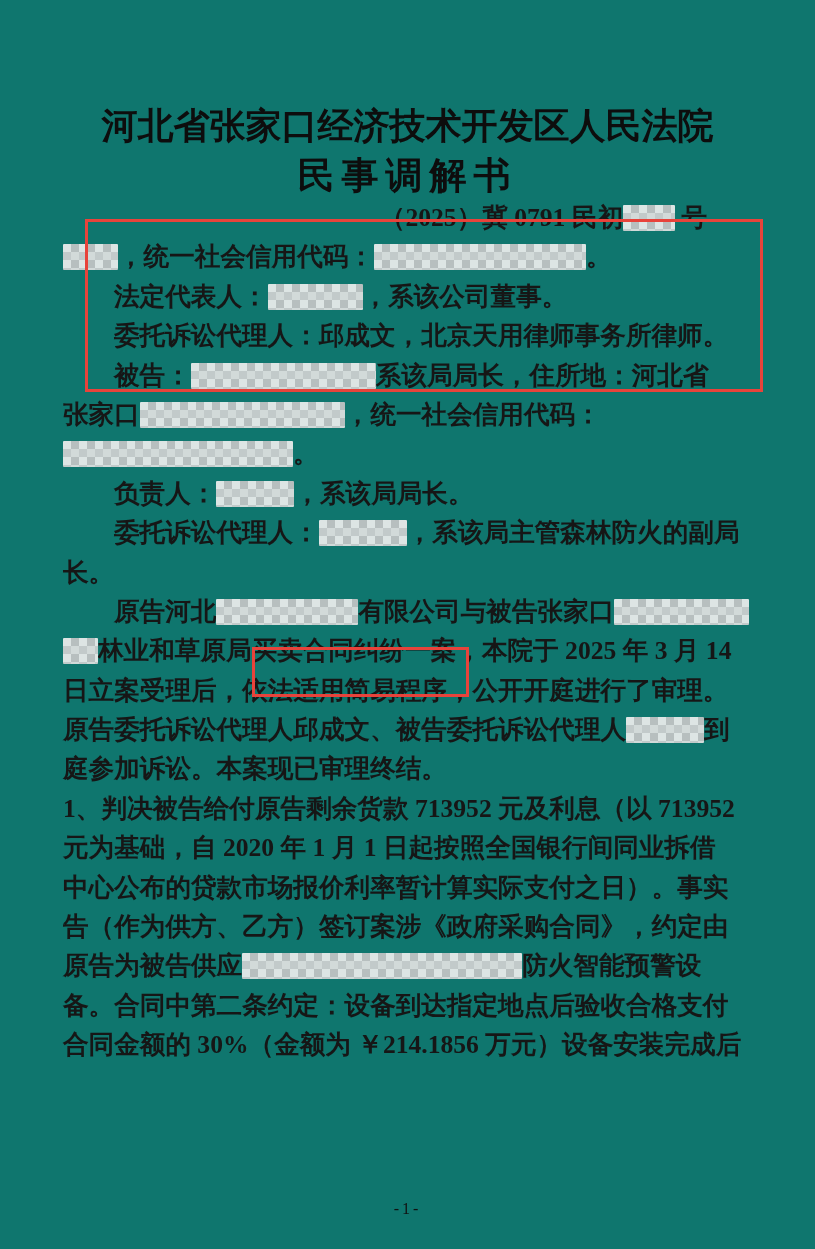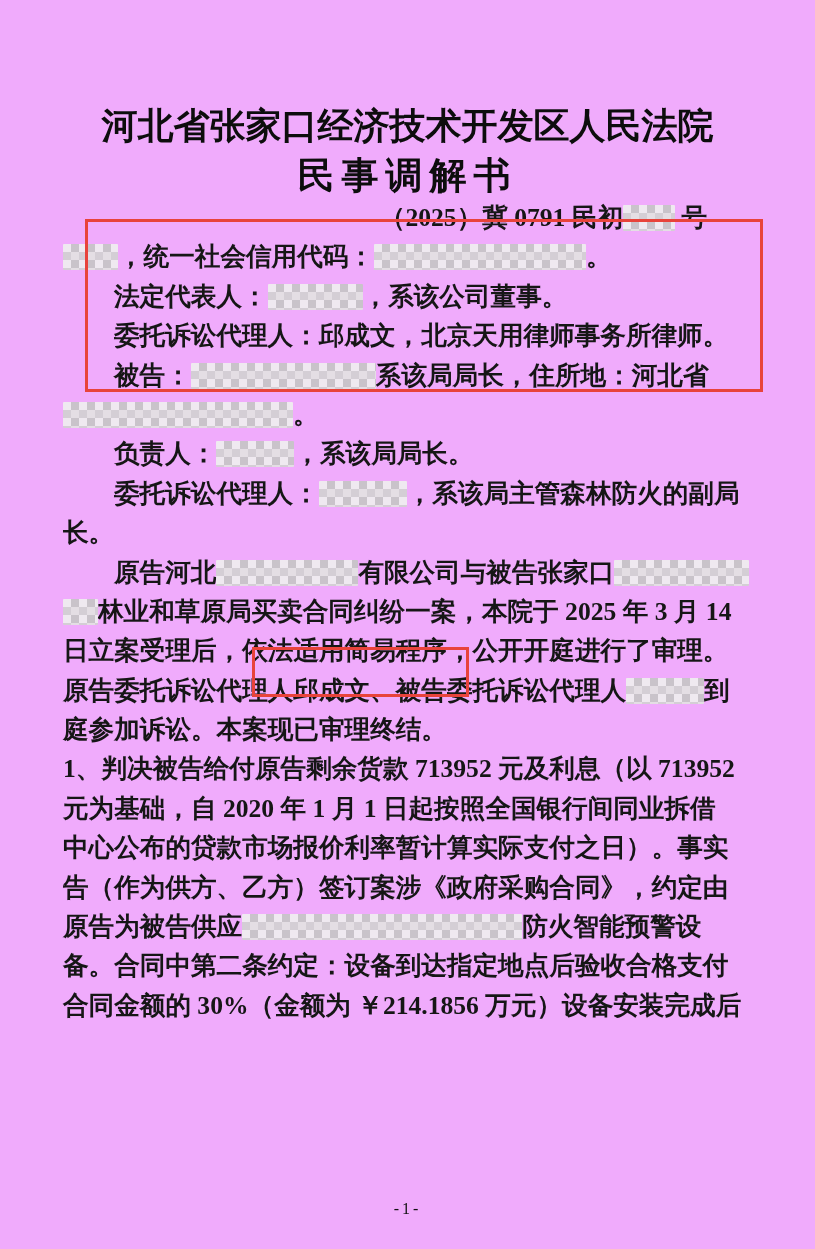--- a/index.html
+++ b/index.html
@@ -1,19 +1,19 @@
 <!DOCTYPE html>
 <html><head>
 <meta charset="utf-8">
 <style>
   html,body{margin:0;padding:0;background:#ffffff;}
   .page{
     position:relative;
     width:815px;height:1249px;
-    background:#f0abfc;
+    background:#0f766e;
     overflow:hidden;
     font-family:"Liberation Serif", serif;
     color:#151515;
   }
   .title-block{
     position:absolute;top:102px;left:0;width:815px;
     text-align:center;font-weight:bold;color:#0d0d0d;
   }
   .title-line1{font-size:36px;line-height:49px;letter-spacing:0px;}
   .title-line2{font-size:37px;line-height:49px;letter-spacing:7px;}
@@ -53,20 +53,21 @@
     <div class="title-line1">河北省张家口经济技术开发区人民法院</div>
     <div class="title-line2">民事调解书</div>
   </div>
 
   <div class="doc-lines" id="doc-lines">
       <div class="line align-right"><span>（2025）冀 0791 民初</span><span class="redact" style="width: 52px;"></span><span> 号</span></div>
       <div class="line"><span class="redact" style="width: 55px;"></span><span>，统一社会信用代码：</span><span class="redact" style="width: 212px;"></span><span>。</span></div>
       <div class="line indent"><span>法定代表人：</span><span class="redact" style="width: 95px;"></span><span>，系该公司董事。</span></div>
       <div class="line indent"><span>委托诉讼代理人：邱成文，北京天用律师事务所律师。</span></div>
       <div class="line indent"><span>被告：</span><span class="redact" style="width: 185px;"></span><span>系该局局长，住所地：河北省</span></div>
+      <div class="line"><span>张家口</span><span class="redact" style="width: 205px;"></span><span>，统一社会信用代码：</span></div>
       <div class="line"><span class="redact" style="width: 230px;"></span><span>。</span></div>
       <div class="line indent"><span>负责人：</span><span class="redact" style="width: 78px;"></span><span>，系该局局长。</span></div>
       <div class="line indent"><span>委托诉讼代理人：</span><span class="redact" style="width: 88px;"></span><span>，系该局主管森林防火的副局</span></div>
       <div class="line"><span>长。</span></div>
       <div class="line indent"><span>原告河北</span><span class="redact" style="width: 142px;"></span><span>有限公司与被告张家口</span><span class="redact" style="width: 135px;"></span></div>
       <div class="line"><span class="redact" style="width: 35px;"></span><span>林业和草原局买卖合同纠纷一案，本院于 2025 年 3 月 14</span></div>
       <div class="line"><span>日立案受理后，依法适用简易程序，公开开庭进行了审理。</span></div>
       <div class="line"><span>原告委托诉讼代理人邱成文、被告委托诉讼代理人</span><span class="redact" style="width: 78px;"></span><span>到</span></div>
       <div class="line"><span>庭参加诉讼。本案现已审理终结。</span></div>
       <div class="line"><span>1、判决被告给付原告剩余货款 713952 元及利息（以 713952</span></div>

